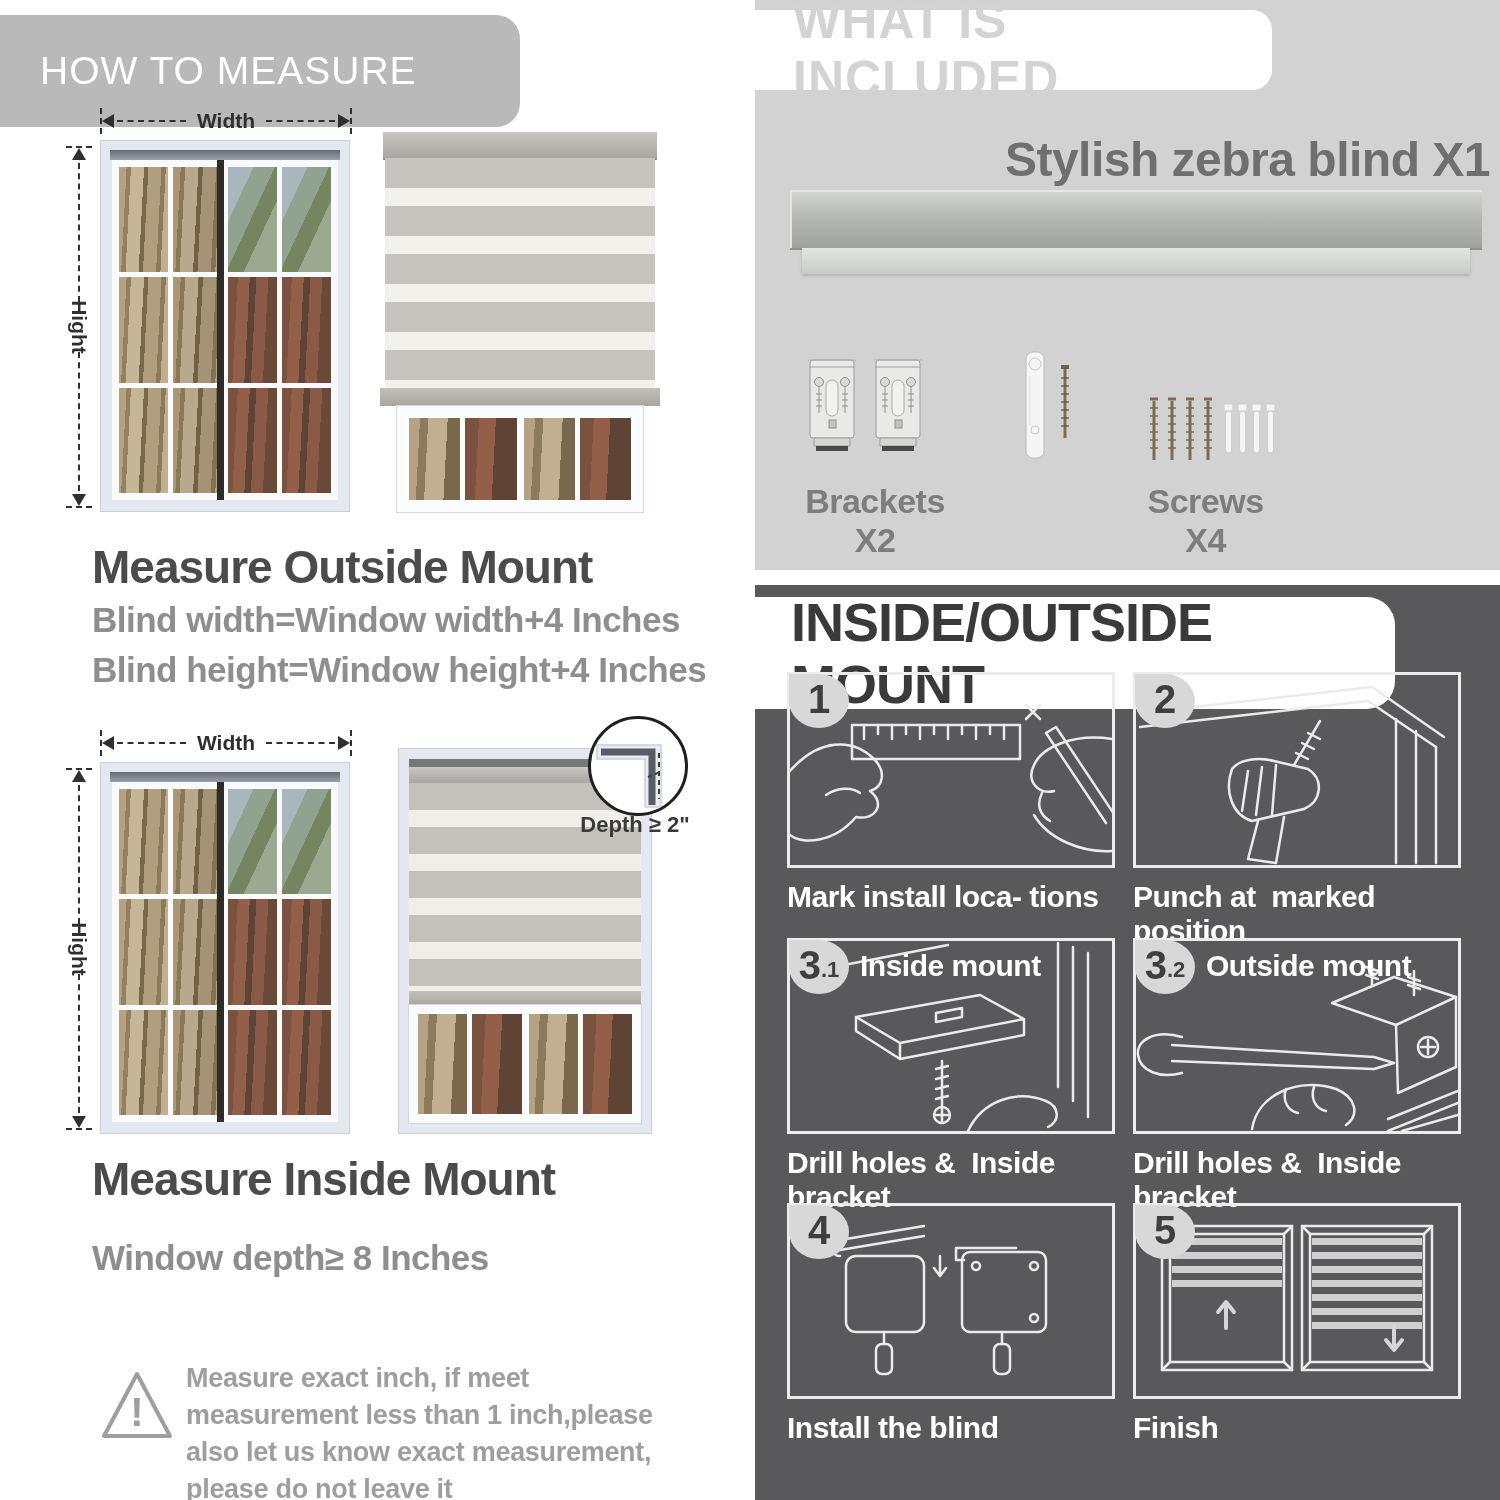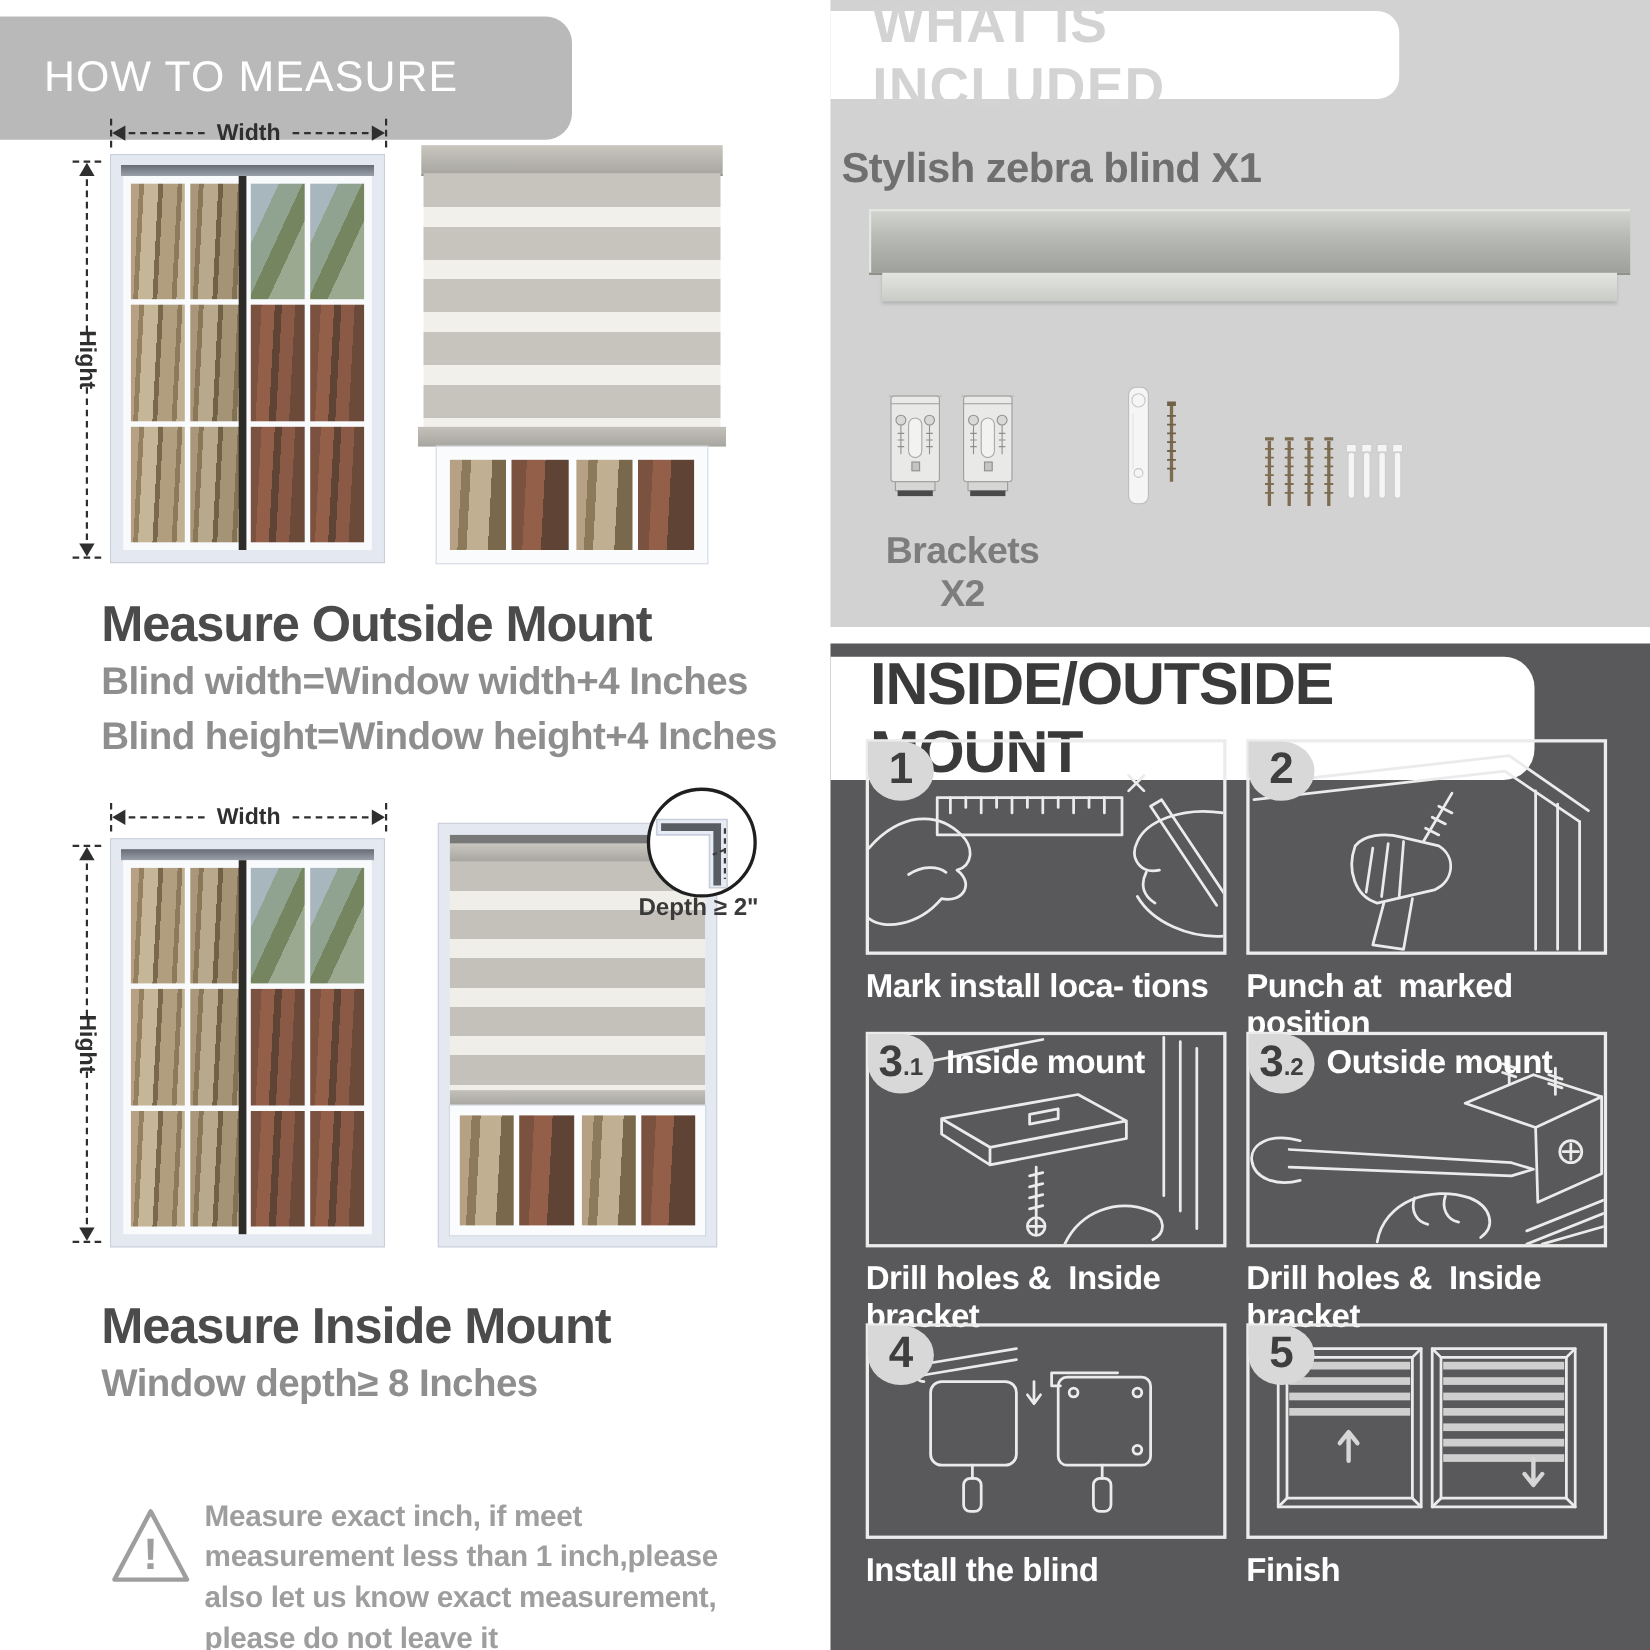--- a/index.html
+++ b/index.html
@@ -61,21 +61,21 @@
   .magnifier{border:3px solid #1f1f1f;border-radius:50%;background:#fff;overflow:hidden;}
   .depth-lbl{font-size:22px;font-weight:bold;color:#3a3a3a;text-align:center;}
 
   .warn-text{font-size:27px;font-weight:bold;color:#9e9e9e;line-height:37px;letter-spacing:-0.3px;}
 
   
   .included-panel{left:755px;top:0;width:745px;height:570px;background:var(--panel-gray,#d2d2d2);}
   .hdr-right{left:755px;top:10px;width:517px;height:80px;background:#fff;border-radius:0 20px 20px 0;
     display:flex;align-items:center;padding-left:38px;box-sizing:border-box;}
   .hdr-right span{color:var(--text-light,#d3d3d3);font-size:50px;font-weight:bold;letter-spacing:1px;}
-  .product-lbl{font-size:38px;font-weight:bold;color:#6f6f6f;text-align:left;letter-spacing:-0.5px;}
+  .product-lbl{font-size:48px;font-weight:bold;color:#6f6f6f;text-align:right;letter-spacing:-0.5px;}
   .headrail-top{background:linear-gradient(180deg,#d3d5d0 0%,#b7b9b4 45%,#9da09b 100%);
     box-shadow:inset 0 2px 0 #e4e6e1, inset 2px 0 0 #e4e6e1;border-bottom:2px solid #8e918c;}
   .headrail-bottom{background:linear-gradient(180deg,#e3e5e0,#c9cbc6);box-shadow:0 2px 3px rgba(0,0,0,0.15);}
   .item-lbl{font-size:34px;font-weight:bold;color:#7d7d7d;text-align:center;letter-spacing:-0.5px;}
 
   .mount-section{left:755px;top:585px;width:745px;height:915px;background:var(--dark-bg,#59595b);}
   .hdr-mount{left:755px;top:597px;width:640px;height:112px;background:#fff;border-radius:0 28px 28px 0;
     display:flex;align-items:center;padding-left:36px;box-sizing:border-box;}
   .hdr-mount span{color:#3a3a3a;font-size:54px;font-weight:bold;letter-spacing:-1px;}
 
@@ -230,21 +230,21 @@
   <div class="abs magnifier" style="left:588px;top:716px;width:94px;height:94px;">
     <svg viewBox="0 0 94 94" width="94" height="94">
       <path d="M6 26 H70 V88 H54 V40 H6 Z" fill="#e7ebf3" stroke="#c8cedb" stroke-width="1.5"></path>
       <path d="M10 33 H61 V86" fill="none" stroke="#585c63" stroke-width="7"></path>
       <path d="M68 34 V80" fill="none" stroke="#3c3c3c" stroke-width="2" stroke-dasharray="5 4"></path>
       <path d="M57 58 l12 -5" fill="none" stroke="#3c3c3c" stroke-width="2" stroke-dasharray="4 3"></path>
     </svg>
   </div>
   <div class="abs depth-lbl" style="left:570px;top:812px;width:130px;">Depth ≥ 2"</div>
 
-  <div class="abs sec-heading" style="left:92px;top:1178px;text-align:right;">Measure Inside Mount</div>
+  <div class="abs sec-heading" style="left:92px;top:1152px;text-align:right;">Measure Inside Mount</div>
   <div class="abs sec-line" style="left:92px;top:1238px;">Window depth≥ 8 Inches</div>
 
   <svg class="abs" style="left:100px;top:1366px;" width="74" height="80" viewBox="0 0 74 80">
     <path d="M37 8 L70 70 H4 Z" fill="none" stroke="#9e9e9e" stroke-width="4" stroke-linejoin="round"></path>
     <text x="37" y="60" text-anchor="middle" font-size="40" font-weight="bold" fill="#9e9e9e" font-family="Liberation Sans, sans-serif">!</text>
   </svg>
   <div class="abs warn-text" style="left:186px;top:1360px;width:480px;">Measure exact inch, if meet measurement less than 1 inch,please also let us know exact measurement, please do not leave it</div>
 
   <div class="abs included-panel"></div>
 
@@ -313,20 +313,21 @@
       <rect x="92" y="8" width="9" height="7"></rect>
         <rect x="93.5" y="15" width="6" height="42" rx="3"></rect>
       <rect x="106" y="8" width="9" height="7"></rect>
         <rect x="107.5" y="15" width="6" height="42" rx="3"></rect>
       <rect x="120" y="8" width="9" height="7"></rect>
         <rect x="121.5" y="15" width="6" height="42" rx="3"></rect>
     </g>
   </svg>
 
   <div class="abs item-lbl" style="left:790px;top:482px;width:170px;">Brackets X2</div>
+  <div class="abs item-lbl" style="left:1128px;top:482px;width:155px;">Screws X4</div>
 
   <div class="abs mount-section"></div>
 
   <div class="abs hdr-mount">
     <span>INSIDE/OUTSIDE MOUNT</span>
   </div>
 
   <div class="abs step-panel" style="left:787px;top:672px;">
     <div class="badge">
       <span class="num">1</span>

